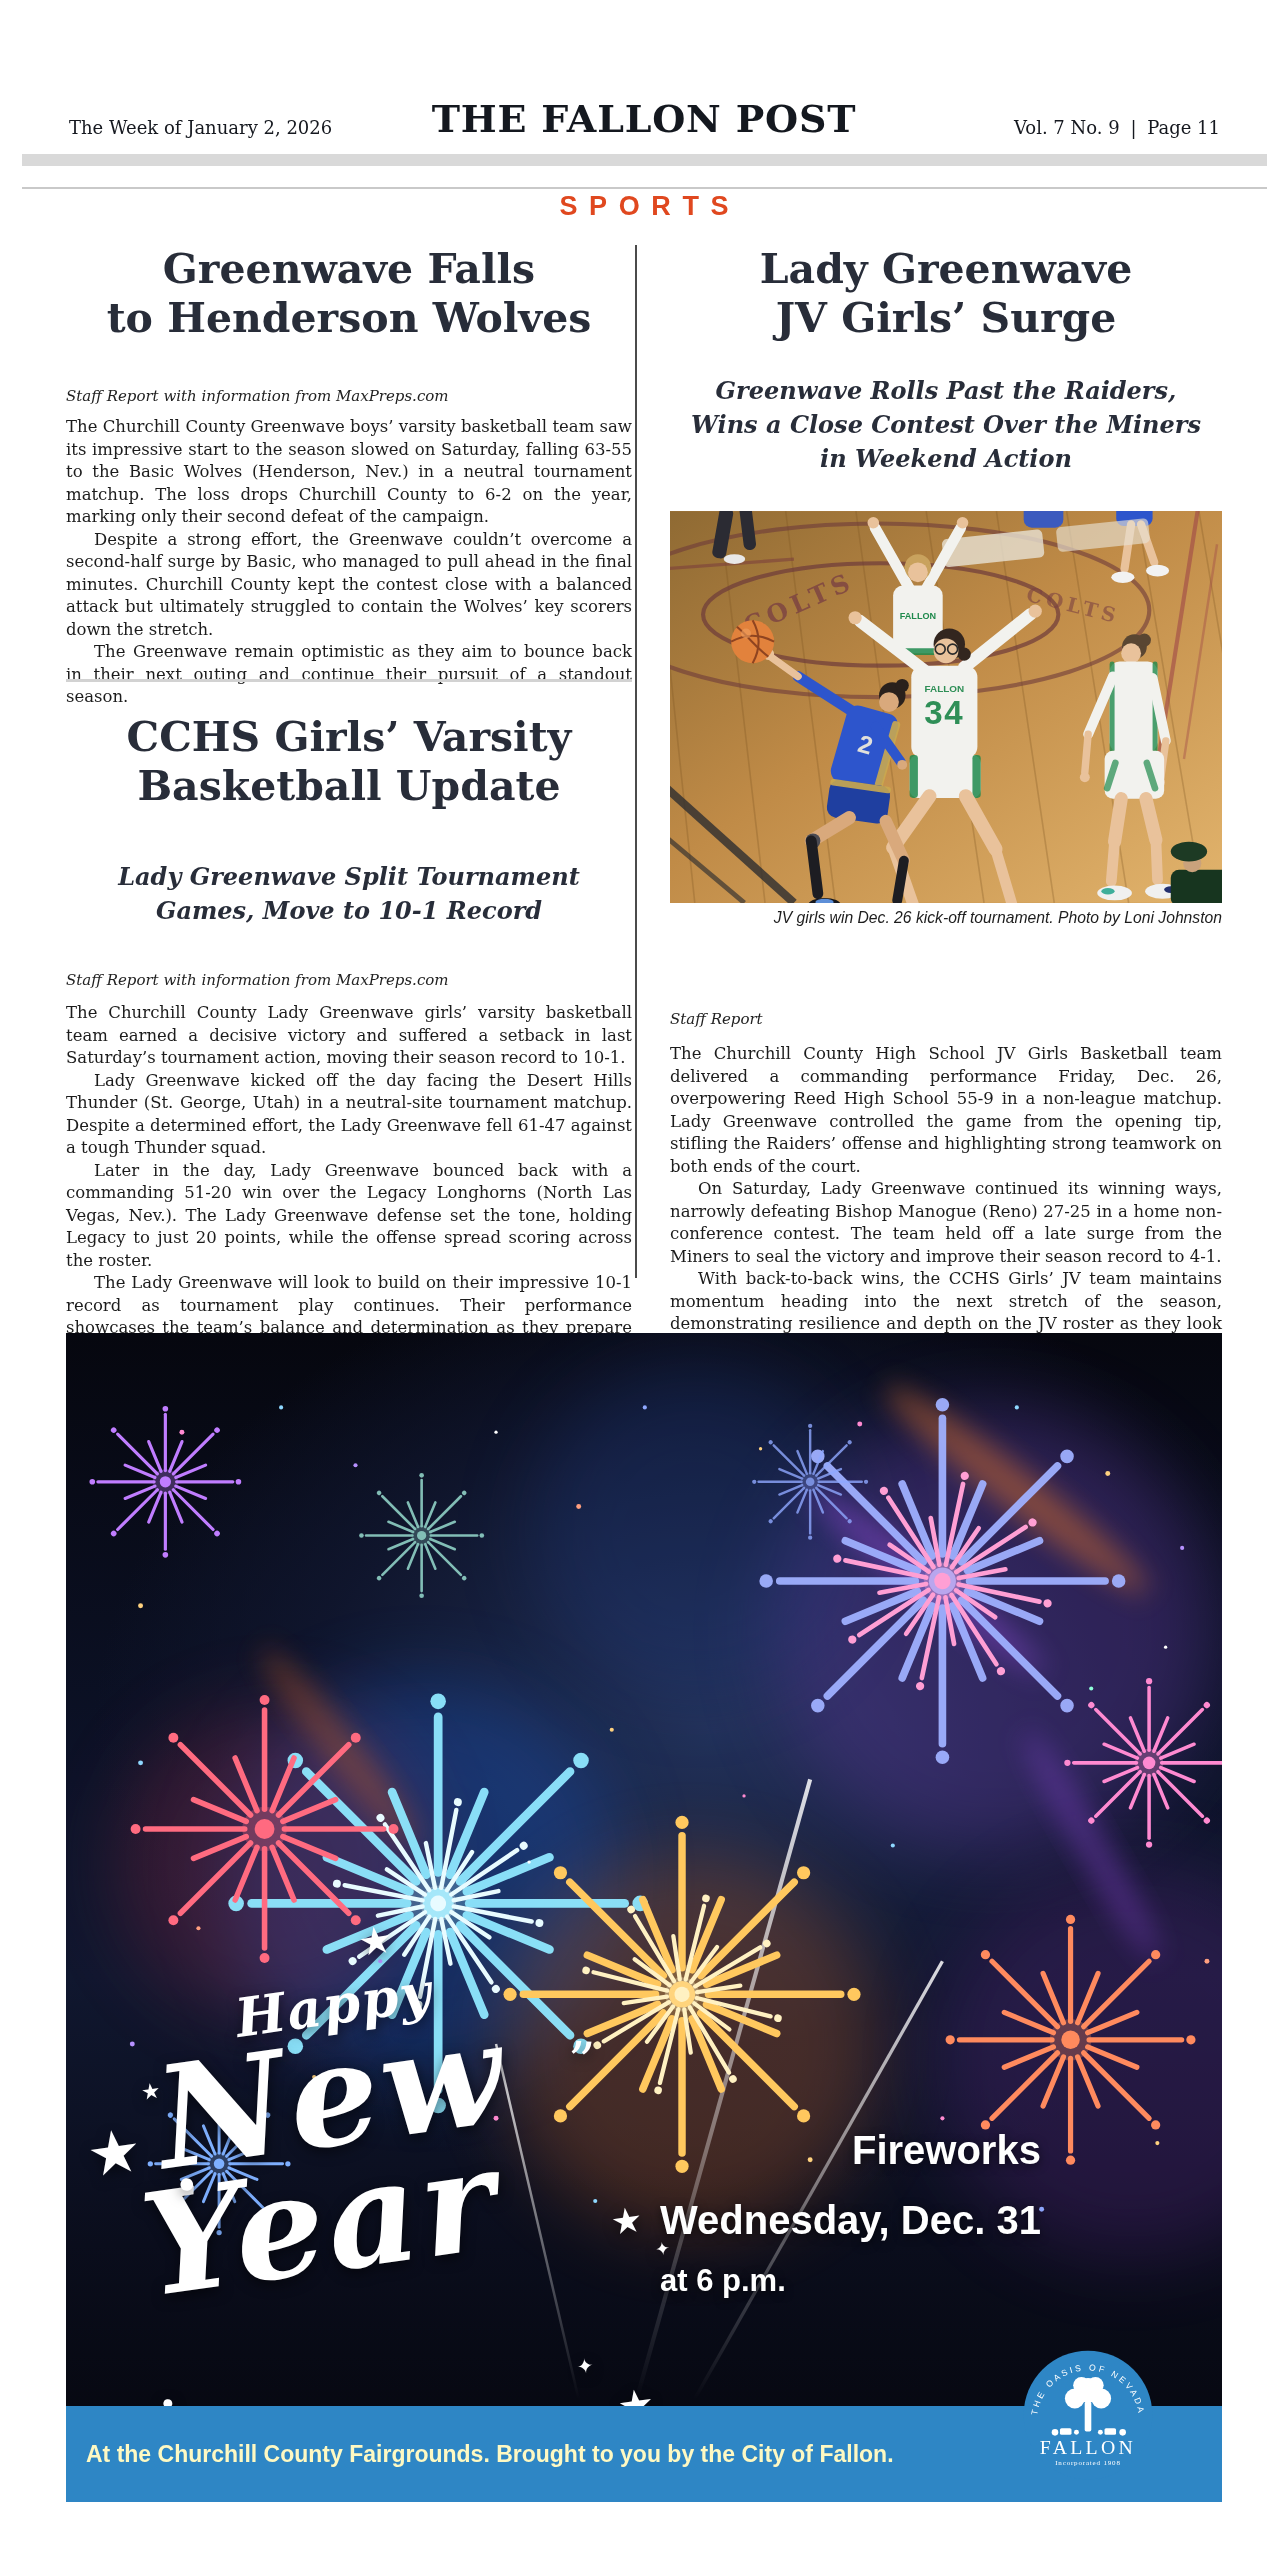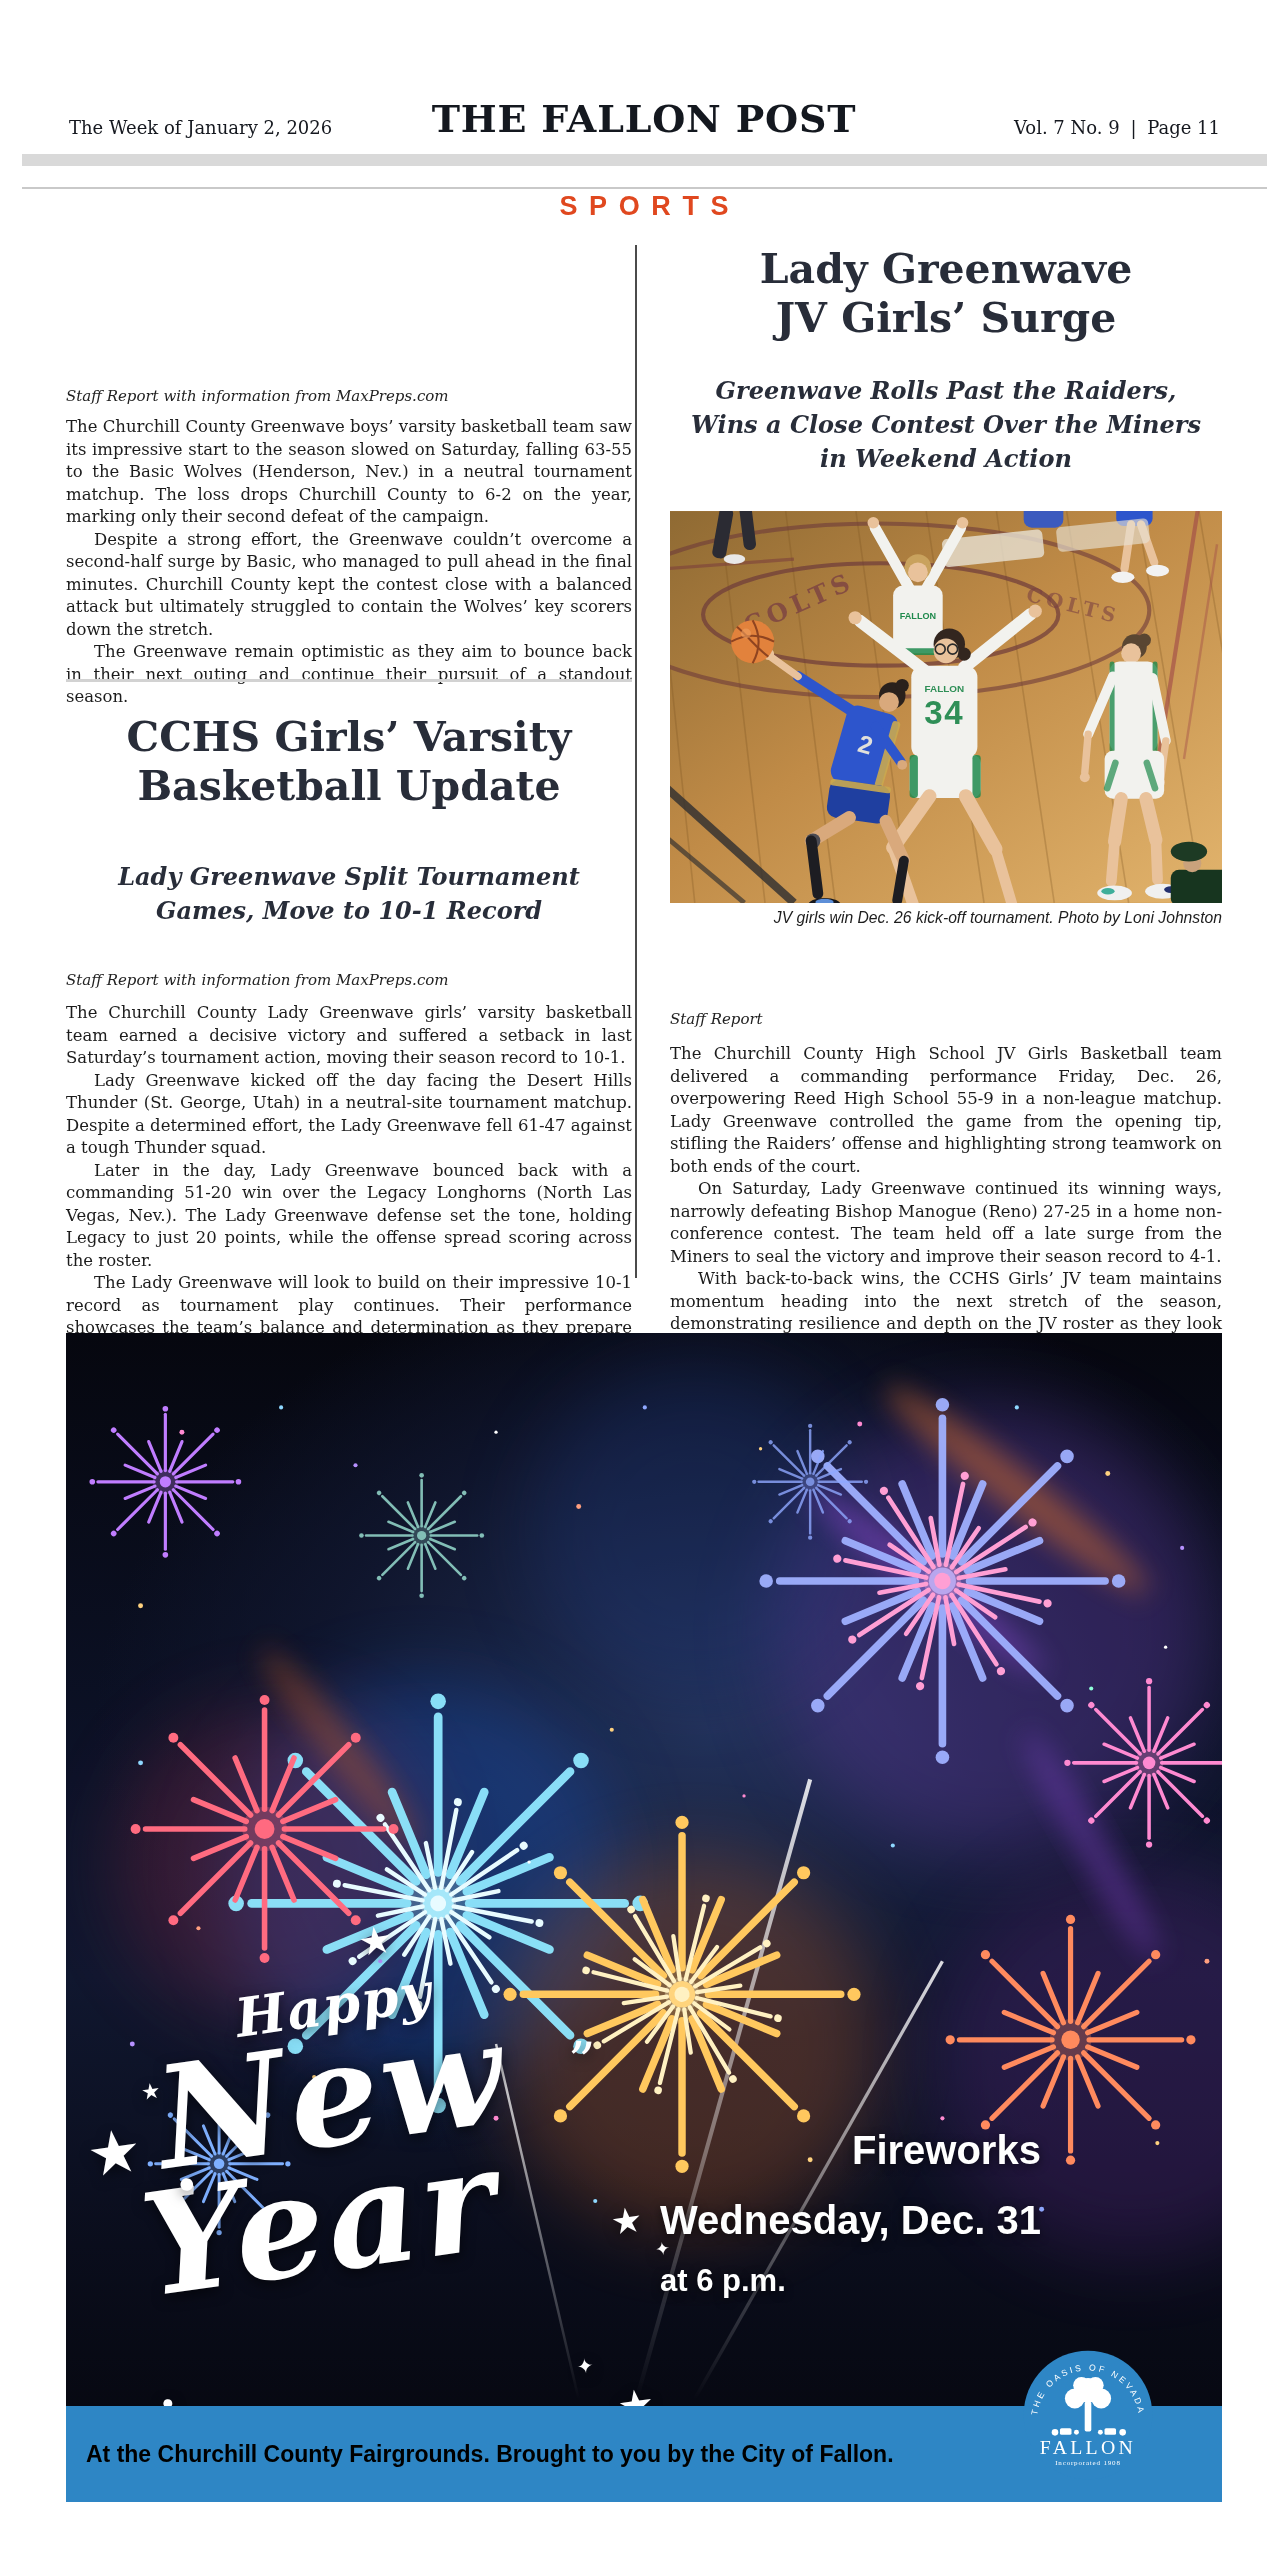--- a/index.html
+++ b/index.html
@@ -48,41 +48,45 @@
   .hny .deco{position:absolute;font-style:normal;font-weight:normal;}
 
   .event{position:absolute;left:594px;top:795px;color:#fff;
          font-family:"Liberation Sans",sans-serif;font-weight:bold;text-shadow:0 1.7px 10px rgba(0,0,0,.65);}
   .event-l1{font-size:40px;margin:0 0 25px 0;text-align:right;}
   .event-l2{font-size:40px;margin:0 0 20px 0;}
   .event-l3{font-size:31px;margin:0;}
 
   .banner{position:absolute;left:0;right:0;bottom:0;height:96px;background:#2E86C5;
           display:flex;align-items:center;padding-left:20px;box-sizing:border-box;}
-  .banner-text{font-family:"Liberation Sans",sans-serif;font-weight:bold;font-size:23px;color:#000000;}
+  .banner-text{font-family:"Liberation Sans",sans-serif;font-weight:bold;font-size:23px;color:#fef9c3;}
   .logo{position:absolute;right:68px;bottom:21.5px;width:132px;height:132px;}
 </style>
 </head>
 <body>
 
 <div class="page">
 
   <div class="header-date">The Week of January 2, 2026</div>
   <div class="masthead">THE FALLON POST</div>
   <div class="header-vol">
     <span>Vol. 7  No. 9</span>
     <span>|</span>
     <span>Page 11</span>
   </div>
   <div class="band"></div>
   <div class="rule-thin"></div>
   <div class="section-label">SPORTS</div>
 
   <div class="vdivider"></div>
 
+  <h2 class="headline" style="left:66px;top:245px;width:566px;">
+    <span>Greenwave Falls</span><br>
+    <span>to Henderson Wolves</span>
+  </h2>
   <div class="byline" style="left:66px;top:387px;width:566px;">Staff Report with information from MaxPreps.com</div>
   <div class="body" style="left:66px;top:416px;width:566px;">
     <p>The Churchill County Greenwave boys’ varsity basketball team saw its impressive start to the season slowed on Saturday, falling 63-55 to the Basic Wolves (Henderson, Nev.) in a neutral tournament matchup. The loss drops Churchill County to 6-2 on the year, marking only their second defeat of the campaign.</p>
     <p>Despite a strong effort, the Greenwave couldn’t overcome a second-half surge by Basic, who managed to pull ahead in the final minutes. Churchill County kept the contest close with a balanced attack but ultimately struggled to contain the Wolves’ key scorers down the stretch.</p>
     <p>The Greenwave remain optimistic as they aim to bounce back in their next outing and continue their pursuit of a standout season.</p>
   </div>
   <div class="colrule" style="left:66px;top:679px;width:566px;"></div>
 
   <h2 class="headline" style="left:66px;top:713px;width:566px;">
     <span>CCHS Girls’ Varsity</span><br>

